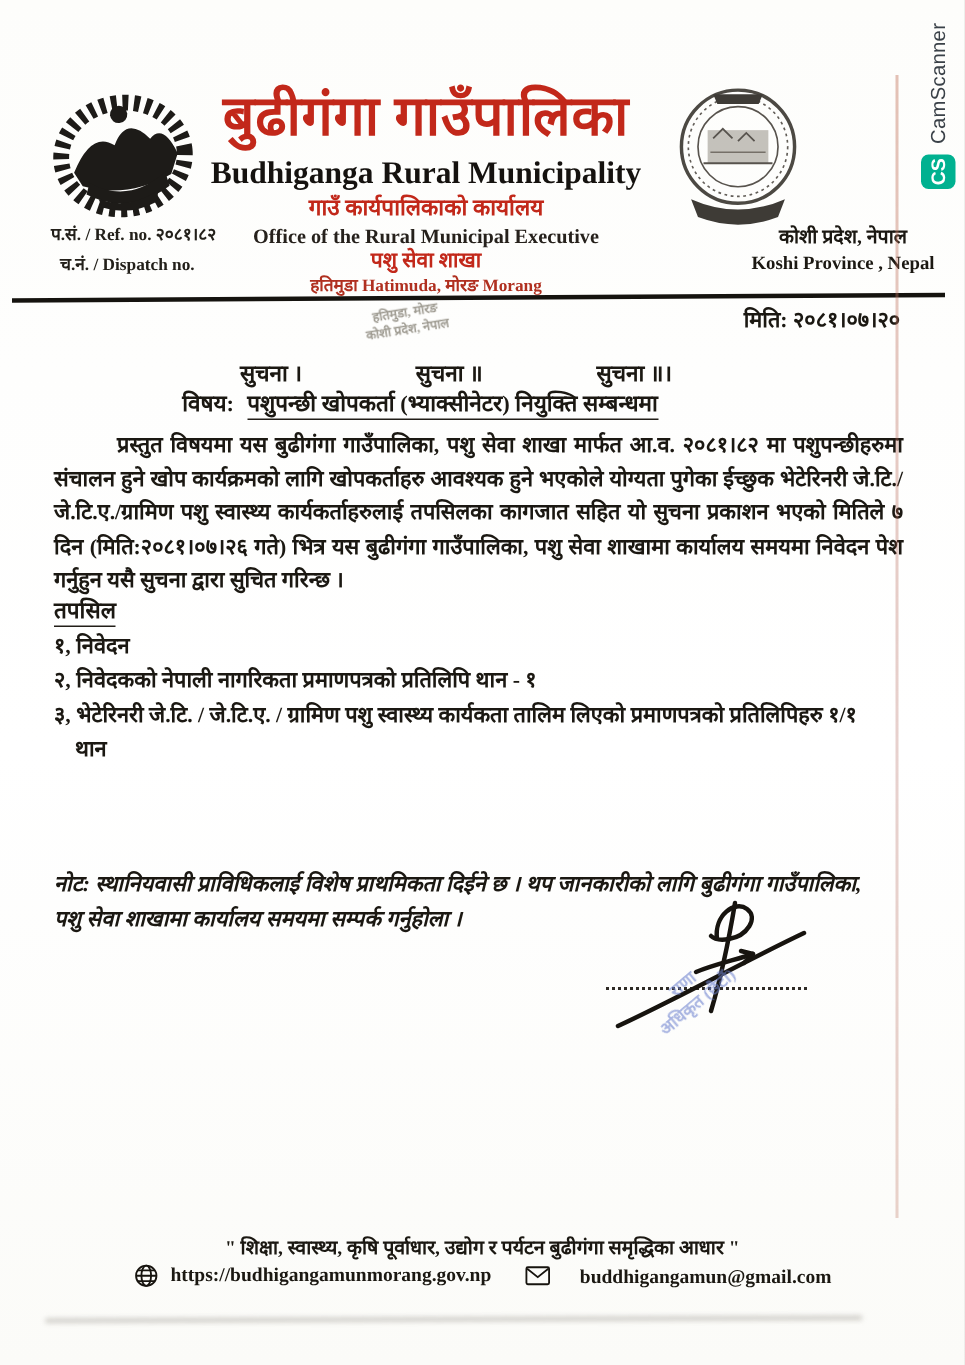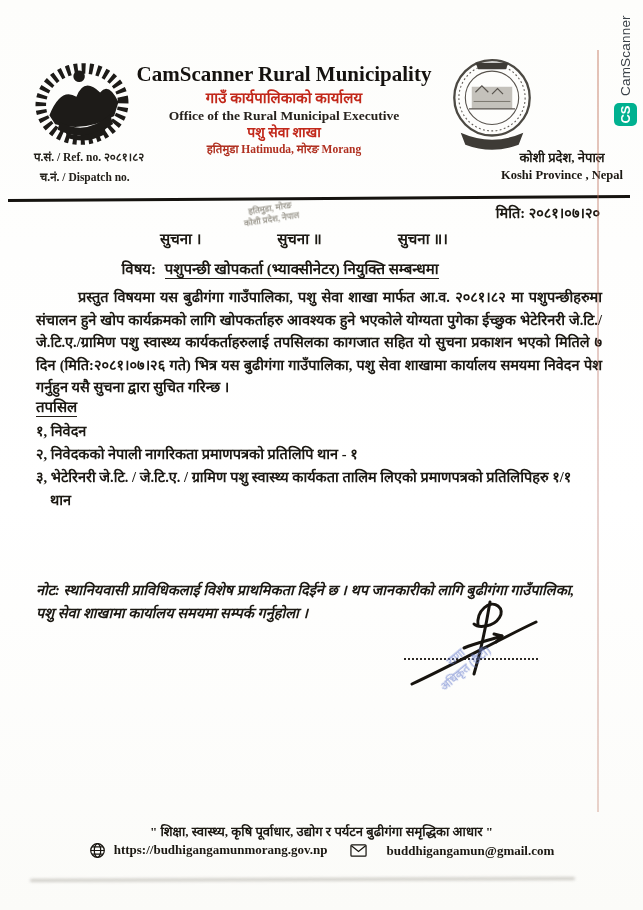--- a/index.html
+++ b/index.html
@@ -39,21 +39,21 @@
   .ref-block .l2{padding-left:6px;}
   .province-block{left:498px;top:148px;width:128px;text-align:center;}
   .prov-np{font-size:13px;font-weight:800;}
   .prov-en{font-size:12.5px;font-weight:600;margin-top:2px;}
   .rule{left:8px;top:197px;width:622px;height:3px;background:#15130f;transform:rotate(-0.35deg);}
   .faint-stamp{left:243px;top:203px;transform:rotate(-9deg);color:#8f8b80;font-size:8.5px;font-weight:700;
                text-align:center;filter:blur(.3px);opacity:.85;line-height:1.3;white-space:nowrap;}
 
   
   .date-line{right:43px;top:202px;font-size:14.5px;font-weight:700;}
-  .notices{left:160px;top:228px;width:288px;display:flex;justify-content:space-between;
+  .notices{left:160px;top:238px;width:288px;display:flex;justify-content:space-between;
            font-size:15px;font-weight:700;}
   .subject-line{left:20px;top:258px;width:520px;text-align:center;font-size:15px;font-weight:700;}
   .subject-text{border-bottom:1.5px solid #221e18;padding-bottom:1px;margin-left:5px;}
 
   
   .body-par{left:36px;top:286px;width:566px;font-size:14.5px;font-weight:600;line-height:22.5px;
             text-align:justify;text-indent:42px;}
   .tapasil-h{left:36px;top:396px;font-size:15px;font-weight:800;}
   .tapasil-h span{border-bottom:1.6px solid #221e18;padding-bottom:1px;}
   .tapasil-list{left:36px;top:420px;width:545px;font-size:14.5px;font-weight:700;line-height:23px;}
@@ -117,21 +117,22 @@
       <rect x="28" y="34" width="44" height="24" fill="#8d867c" opacity=".55"></rect>
       <path d="M25 58 h50" stroke="#4a453f" stroke-width="1.5" fill="none"></path>
       <path d="M32 40 l7 -7 l7 7 M50 42 l6 -6 l6 6" stroke="#4a453f" stroke-width="1.3" fill="none"></path>
       <path d="M30 50 h40" stroke="#6a645c" stroke-width="1" fill="none"></path>
       <path d="M32 8 h36 l-3 7 h-30 Z" fill="#2e2b26"></path>
       <path d="M16 84 q34 15 68 0 l-5 13 q-29 11 -58 0 Z" fill="#2e2b26"></path>
     </svg>
   </div>
 
   <div class="abs head-center">
-    <div class="title-en">CamScanner Rural Municipality</div>
+    <div class="title-np">बुढीगंगा गाउँपालिका</div>
+    <div class="title-en">Budhiganga Rural Municipality</div>
     <div class="office-np">गाउँ कार्यपालिकाको कार्यालय</div>
     <div class="office-en">Office of the Rural Municipal Executive</div>
     <div class="dept">पशु सेवा शाखा</div>
     <div class="addr">हतिमुडा Hatimuda, मोरङ Morang</div>
   </div>
 
   <div class="abs ref-block">
     <div>
       <span>प.सं. / Ref. no.</span>
       <span>२०८१।८२</span>

